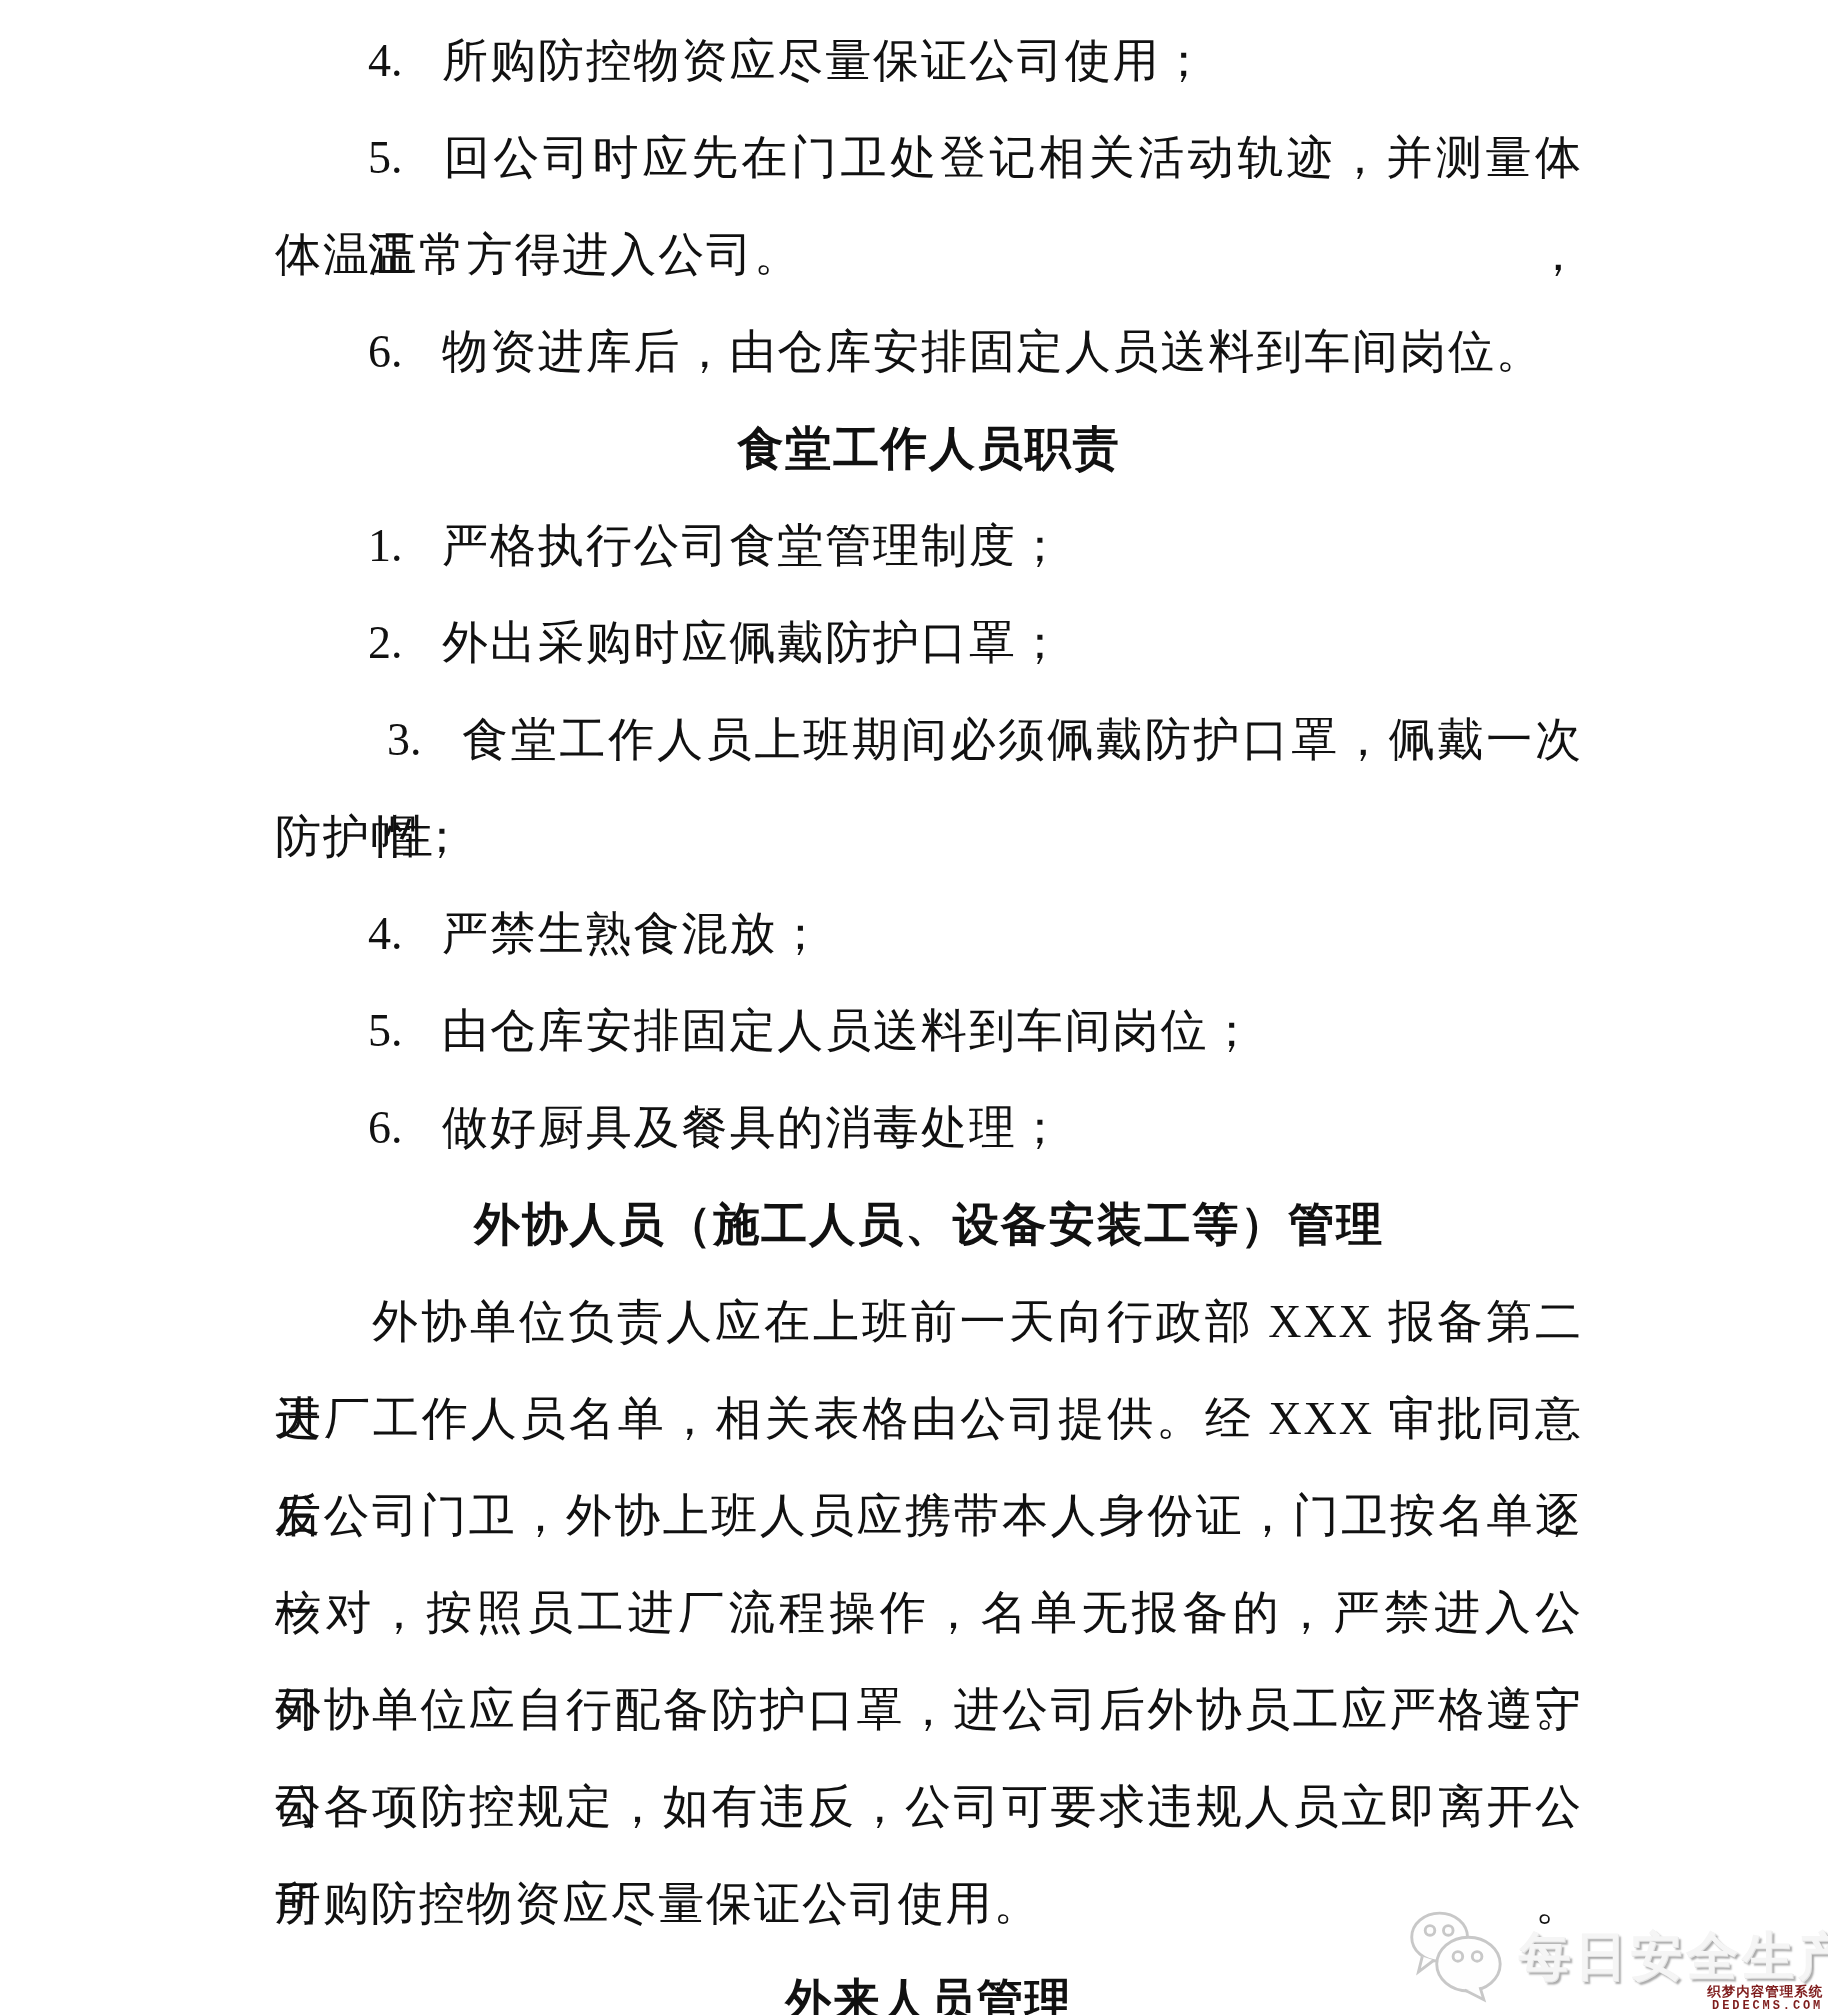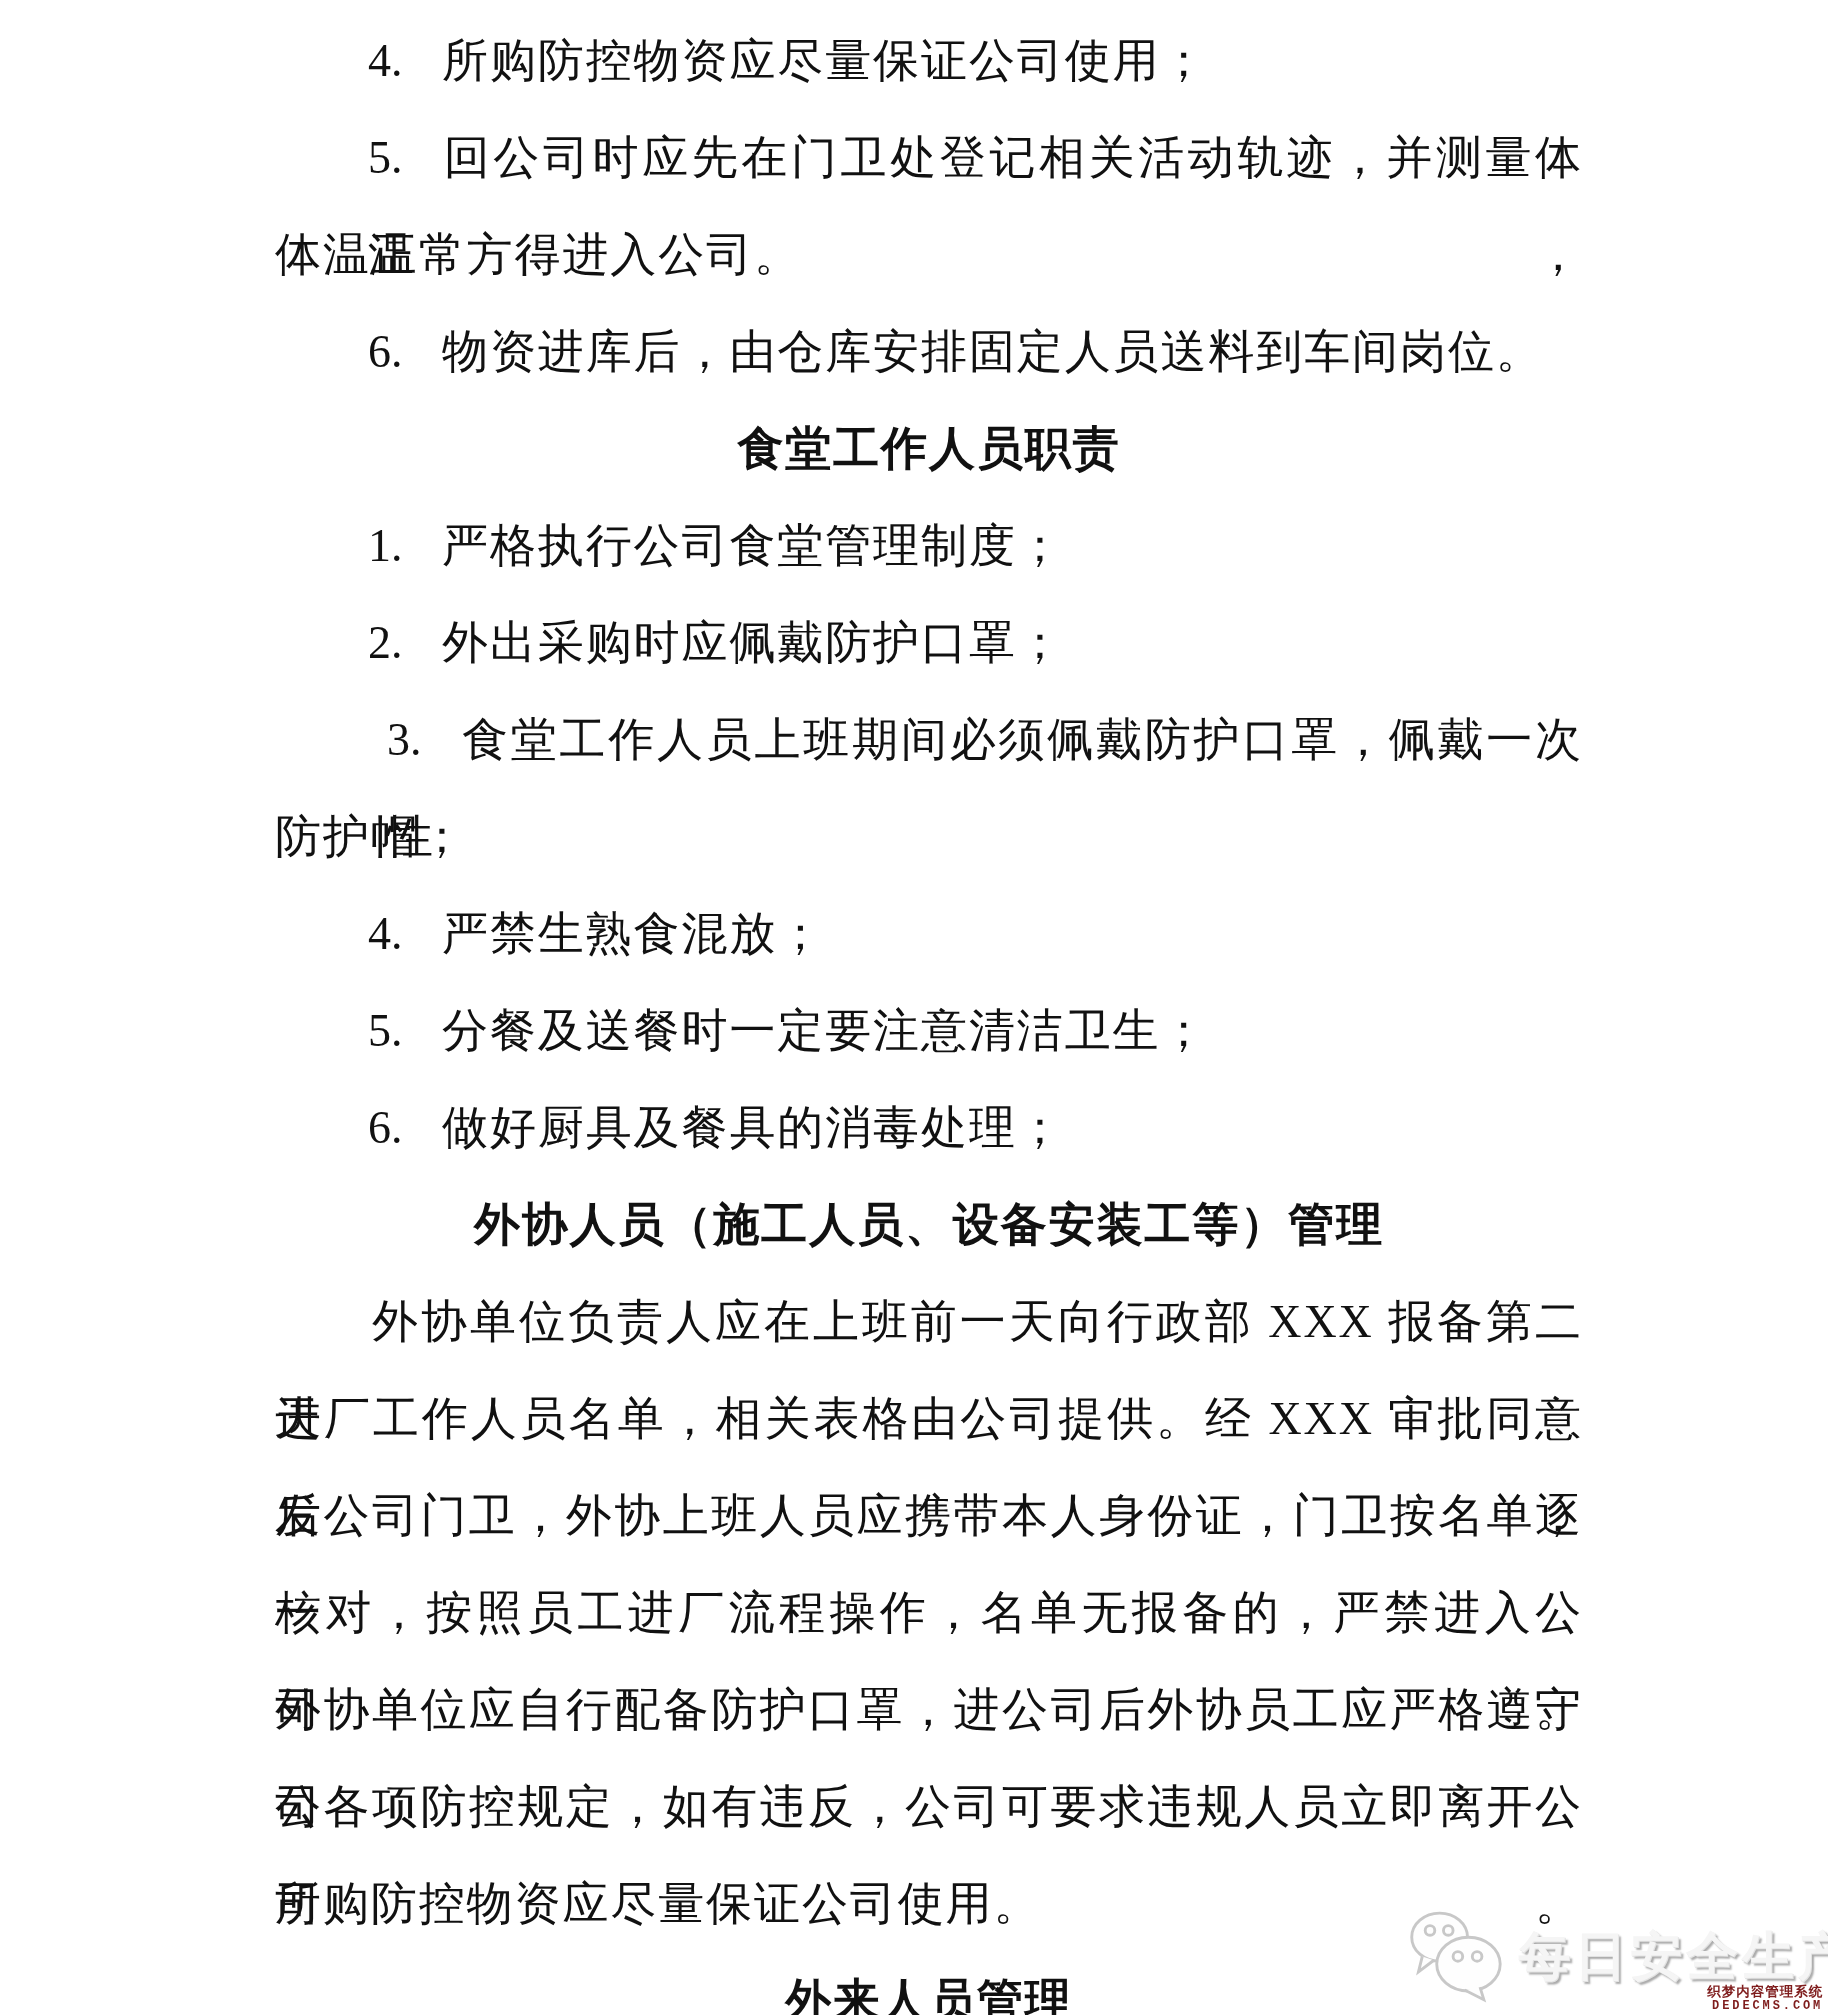--- a/index.html
+++ b/index.html
@@ -103,21 +103,21 @@
     <div class="line item"><span class="num">1.</span><span>严格执行公司食堂管理制度；</span></div>
 
     <div class="line item"><span class="num">2.</span><span>外出采购时应佩戴防护口罩；</span></div>
 
     <div class="line item item-shift j"><span class="num">3.</span><span>食堂工作人员上班期间必须佩戴防护口罩，佩戴一次性</span></div>
 
     <div class="line"><span>防护帽；</span></div>
 
     <div class="line item"><span class="num">4.</span><span>严禁生熟食混放；</span></div>
 
-    <div class="line item"><span class="num">5.</span><span>分餐及送餐时一定要注意清洁卫生；</span></div>
+    <div class="line item"><span class="num">5.</span><span>由仓库安排固定人员送料到车间岗位；</span></div>
 
     <div class="line item"><span class="num">6.</span><span>做好厨具及餐具的消毒处理；</span></div>
 
     <div class="line heading"><span>外协人员（施工人员、设备安装工等）管理</span></div>
 
     <div class="line j indent2"><span>外协单位负责人应在上班前一天向行政部 XXX 报备第二天</span></div>
 
     <div class="line j"><span>进厂工作人员名单，相关表格由公司提供。经 XXX 审批同意后，</span></div>
 
     <div class="line j"><span>发公司门卫，外协上班人员应携带本人身份证，门卫按名单逐一</span></div>

